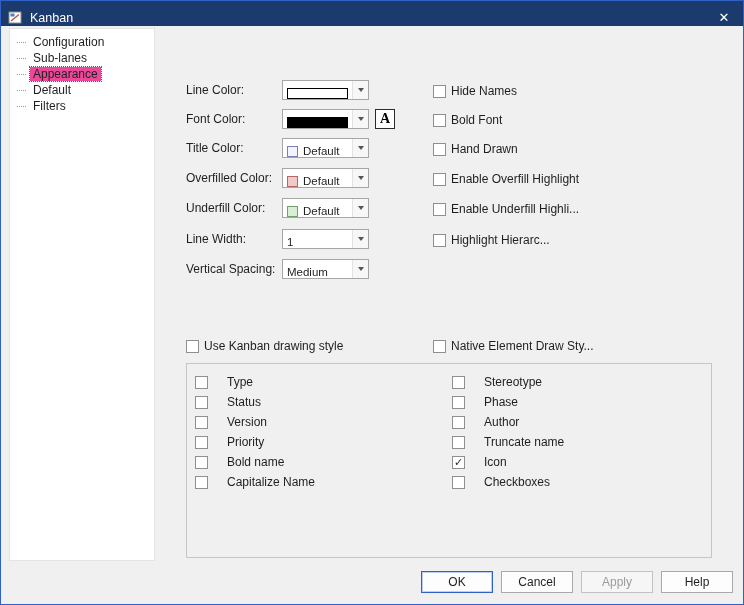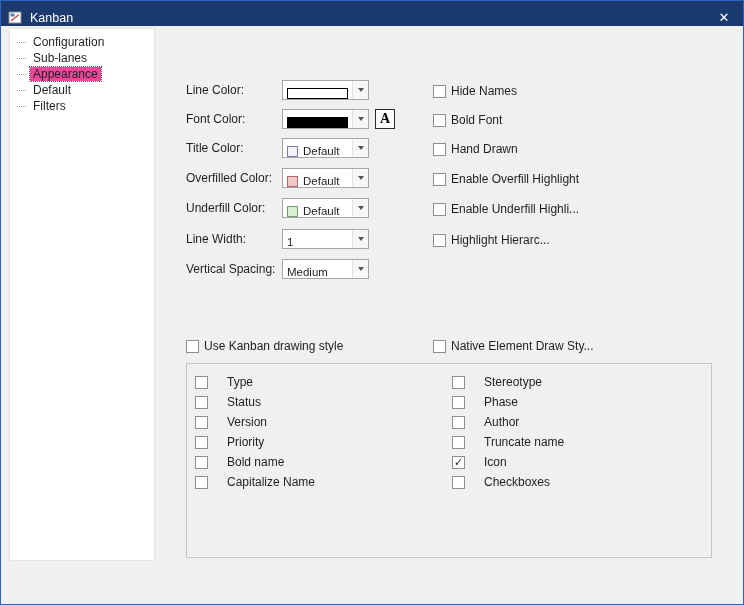--- a/index.html
+++ b/index.html
@@ -304,14 +304,20 @@
         <span class="checkbox checked">✓</span>
         <span class="check-label">Icon</span>
       </div>
       <div class="g-row">
         <span class="checkbox"></span>
         <span class="check-label">Checkboxes</span>
       </div>
     </div>
   </div>
 
+  <div class="buttons">
+    <button class="btn default">OK</button>
+    <button class="btn">Cancel</button>
+    <button class="btn disabled">Apply</button>
+    <button class="btn">Help</button>
+  </div>
 
 </div>
 
 </body></html>

